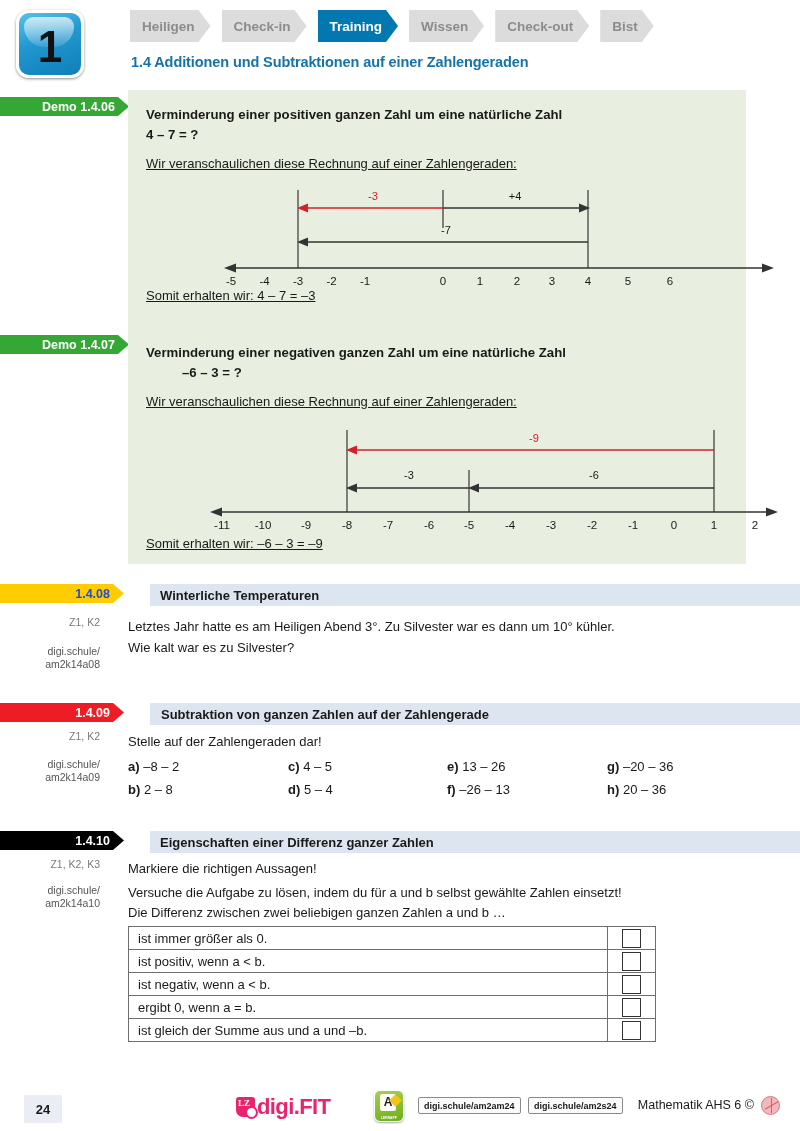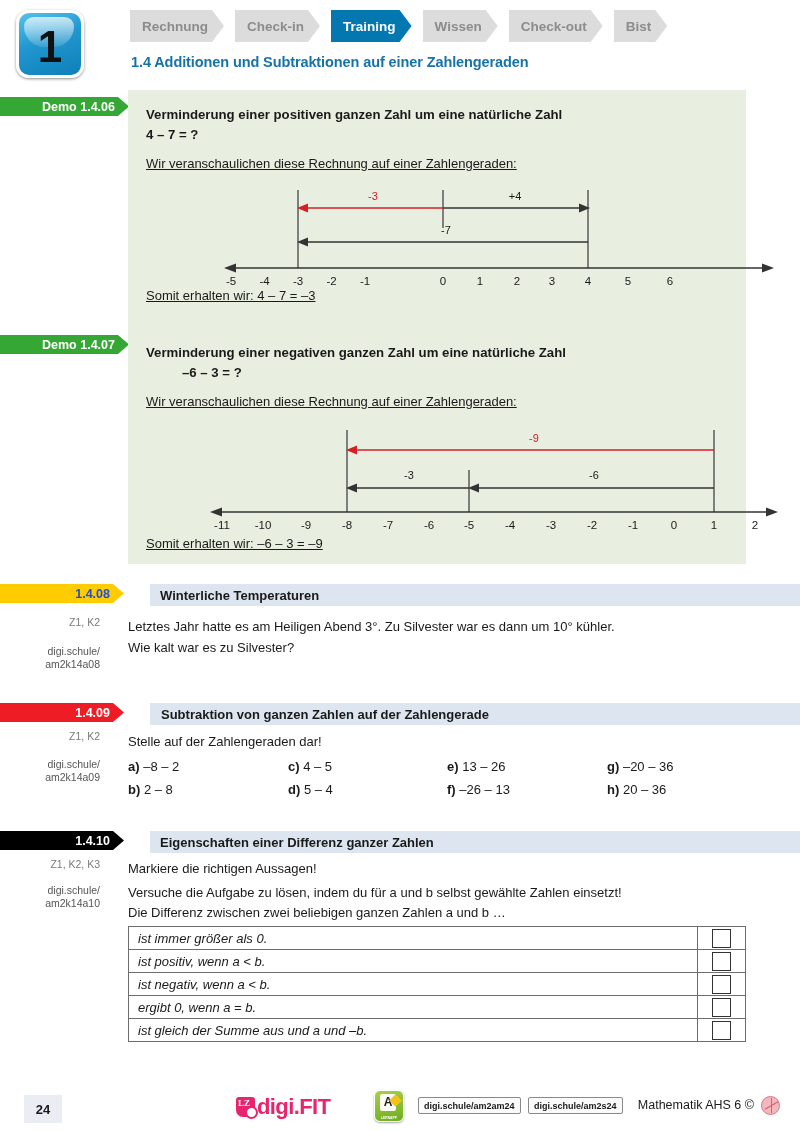--- a/index.html
+++ b/index.html
@@ -170,23 +170,22 @@
     font-size: 13px;
     color: #1a1a1a;
     white-space: nowrap;
   }
   .item b { font-weight: bold; }
 
   
   #stmt-table {
     position: absolute;
     left: 128px; top: 926px;
-    width: 618px;
+    width: 528px;
     border-collapse: collapse;
-    font-style: italic;
   }
   #stmt-table td {
     border: 1px solid #6d6d6d;
     font-size: 13px;
     color: #1a1a1a;
     height: 23px;
     padding: 0 0 0 9px;
     box-sizing: border-box;
   }
   #stmt-table td.cb {
@@ -339,21 +338,21 @@
 </head>
 <body>
 
 <div id="header">
   <div id="chapter-tile">
     <div class="gloss"></div>
     <div class="num">1</div>
   </div>
 
   <div id="nav">
-    <div class="nav-chip">Rechnung</div>
+    <div class="nav-chip">Heiligen</div>
     <div class="nav-chip">Check-in</div>
     <div class="nav-chip active">Training</div>
     <div class="nav-chip">Wissen</div>
     <div class="nav-chip">Check-out</div>
     <div class="nav-chip">Bist</div>
   </div>
 
   <div id="section-title">1.4 Additionen und Subtraktionen auf einer Zahlengeraden</div>
 </div>
 

